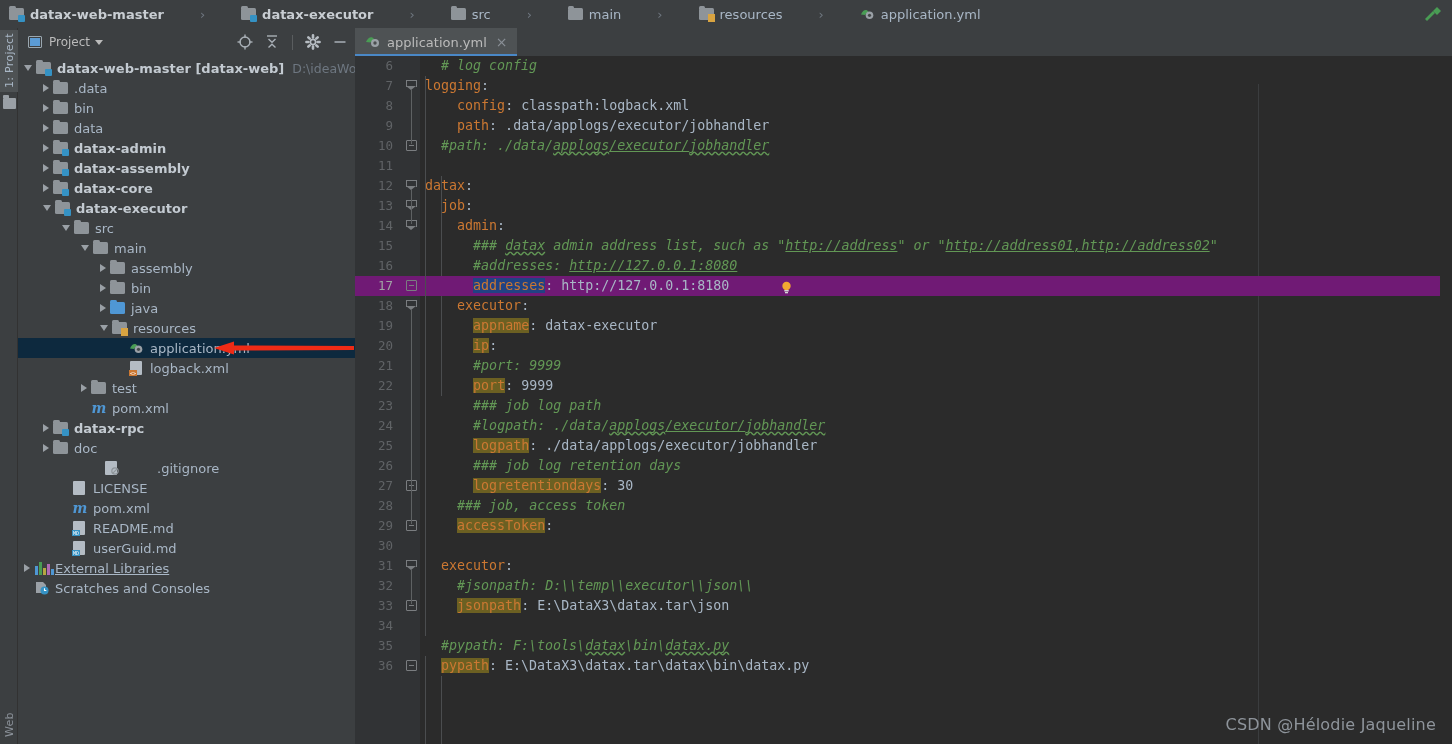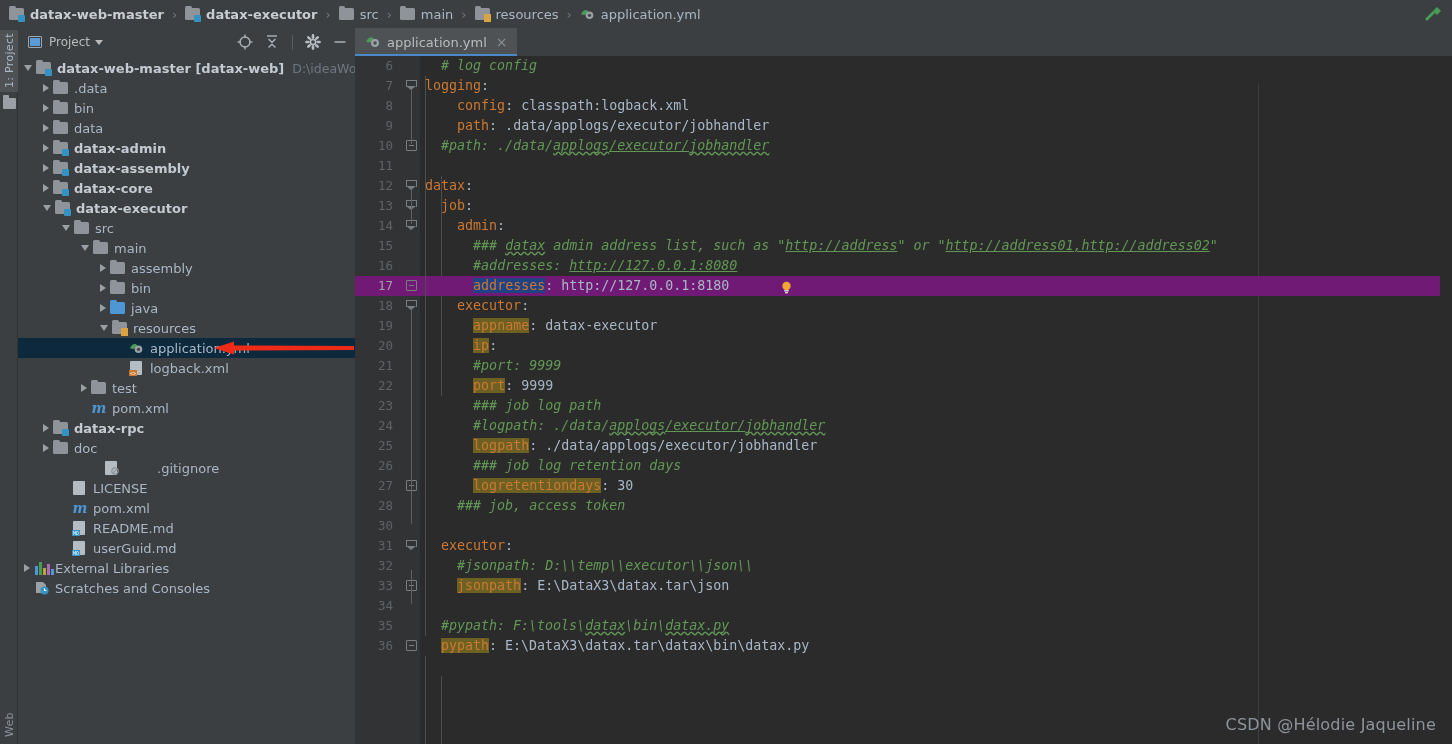--- a/index.html
+++ b/index.html
@@ -228,21 +228,21 @@
     color: #8e949b; font-size: 16px; letter-spacing: 0.2px;
     font-family: "DejaVu Sans", "Liberation Sans", sans-serif;
   }
 </style>
 </head>
 <body>
 
 <div id="app">
 
   <div class="breadcrumb-bar">
-    <div id="crumbs" style="display:flex;align-items:center;">
+    <div id="crumbs" style="display:flex;align-items:center;gap:28px;">
         <div class="crumb bold">
           <span class="tree-ic" style="margin-right: 0px;">
             <span class="f-module"></span>
           </span>
           <span class="crumb-label">datax-web-master</span>
         </div>
         <span class="crumb-sep">›</span>
         <div class="crumb bold">
           <span class="tree-ic" style="margin-right: 0px;">
             <span class="f-module"></span>
@@ -515,21 +515,21 @@
         </div>
         <div class="tree-row" style="padding-left: 44px;">
           <span class="tree-arrow none"></span>
           <span class="tree-ic">
             <span class="doc-ic">
               <span class="badge" style="background:#3592c4">MD</span>
             </span>
           </span>
           <span class="tree-label">userGuid.md</span>
         </div>
-        <div class="tree-row" style="padding-left: 6px;">
+        <div class="tree-row" style="padding-left: 6px; text-decoration: underline;">
           <span class="tree-arrow closed"></span>
           <span class="tree-ic">
             <span class="lib-ic">
               <i style="background:#4f97d4;height:9px"></i>
               <i style="background:#499c54;height:13px"></i>
               <i style="background:#b5a642;height:7px"></i>
               <i style="background:#b06ab3;height:11px"></i>
               <i style="background:#4f97d4;height:6px"></i>
             </span>
           </span>
@@ -591,20 +591,21 @@
           <div class="ln"><span class="num">19</span><span class="txt" style="left: 118.12px;"><span class="hk">appname</span><span class="v">: datax-executor</span></span></div>
           <div class="ln"><span class="num">20</span><span class="txt" style="left: 118.12px;"><span class="hk">ip</span><span class="v">:</span></span></div>
           <div class="ln"><span class="num">21</span><span class="txt" style="left: 118.12px;"><span class="cm">#port: 9999</span></span></div>
           <div class="ln"><span class="num">22</span><span class="txt" style="left: 118.12px;"><span class="hk">port</span><span class="v">: 9999</span></span></div>
           <div class="ln"><span class="num">23</span><span class="txt" style="left: 118.12px;"><span class="cm">### job log path</span></span></div>
           <div class="ln"><span class="num">24</span><span class="txt" style="left: 118.12px;"><span class="cm">#logpath: ./data/</span><span class="cm-sq">applogs</span><span class="cm-u">/executor/</span><span class="cm-sq">jobhandler</span></span></div>
           <div class="ln"><span class="num">25</span><span class="txt" style="left: 118.12px;"><span class="hk">logpath</span><span class="v">: ./data/applogs/executor/jobhandler</span></span></div>
           <div class="ln"><span class="num">26</span><span class="txt" style="left: 118.12px;"><span class="cm">### job log retention days</span></span></div>
           <div class="ln"><span class="num">27</span><span class="txt" style="left: 118.12px;"><span class="hk">logretentiondays</span><span class="v">: 30</span></span><span class="fold-mark"></span></div>
           <div class="ln"><span class="num">28</span><span class="txt" style="left: 102.08px;"><span class="cm">### job, access token</span></span></div>
+          <div class="ln"><span class="num">29</span><span class="txt" style="left: 102.08px;"><span class="hk">accessToken</span><span class="v">:</span></span><span class="fold-mark"></span></div>
           <div class="ln"><span class="num">30</span><span class="txt" style="left: 70px;"></span></div>
           <div class="ln"><span class="num">31</span><span class="txt" style="left: 86.04px;"><span class="k">executor</span><span class="v">:</span></span><span class="fold-mark tri"></span></div>
           <div class="ln"><span class="num">32</span><span class="txt" style="left: 102.08px;"><span class="cm">#jsonpath: D:\\temp\\executor\\json\\</span></span></div>
           <div class="ln"><span class="num">33</span><span class="txt" style="left: 102.08px;"><span class="hk">jsonpath</span><span class="v">: E:\DataX3\datax.tar\json</span></span><span class="fold-mark"></span></div>
           <div class="ln"><span class="num">34</span><span class="txt" style="left: 70px;"></span></div>
           <div class="ln"><span class="num">35</span><span class="txt" style="left: 86.04px;"><span class="cm">#pypath: F:\tools\</span><span class="cm-sq">datax</span><span class="cm">\bin\</span><span class="cm-sq">datax.py</span></span></div>
           <div class="ln"><span class="num">36</span><span class="txt" style="left: 86.04px;"><span class="hk">pypath</span><span class="v">: E:\DataX3\datax.tar\datax\bin\datax.py</span></span><span class="fold-mark"></span></div>
         </div>
       <div class="scroll-gut"></div>
     <div class="fold-line" style="top: 34px; height: 54px;"></div>

